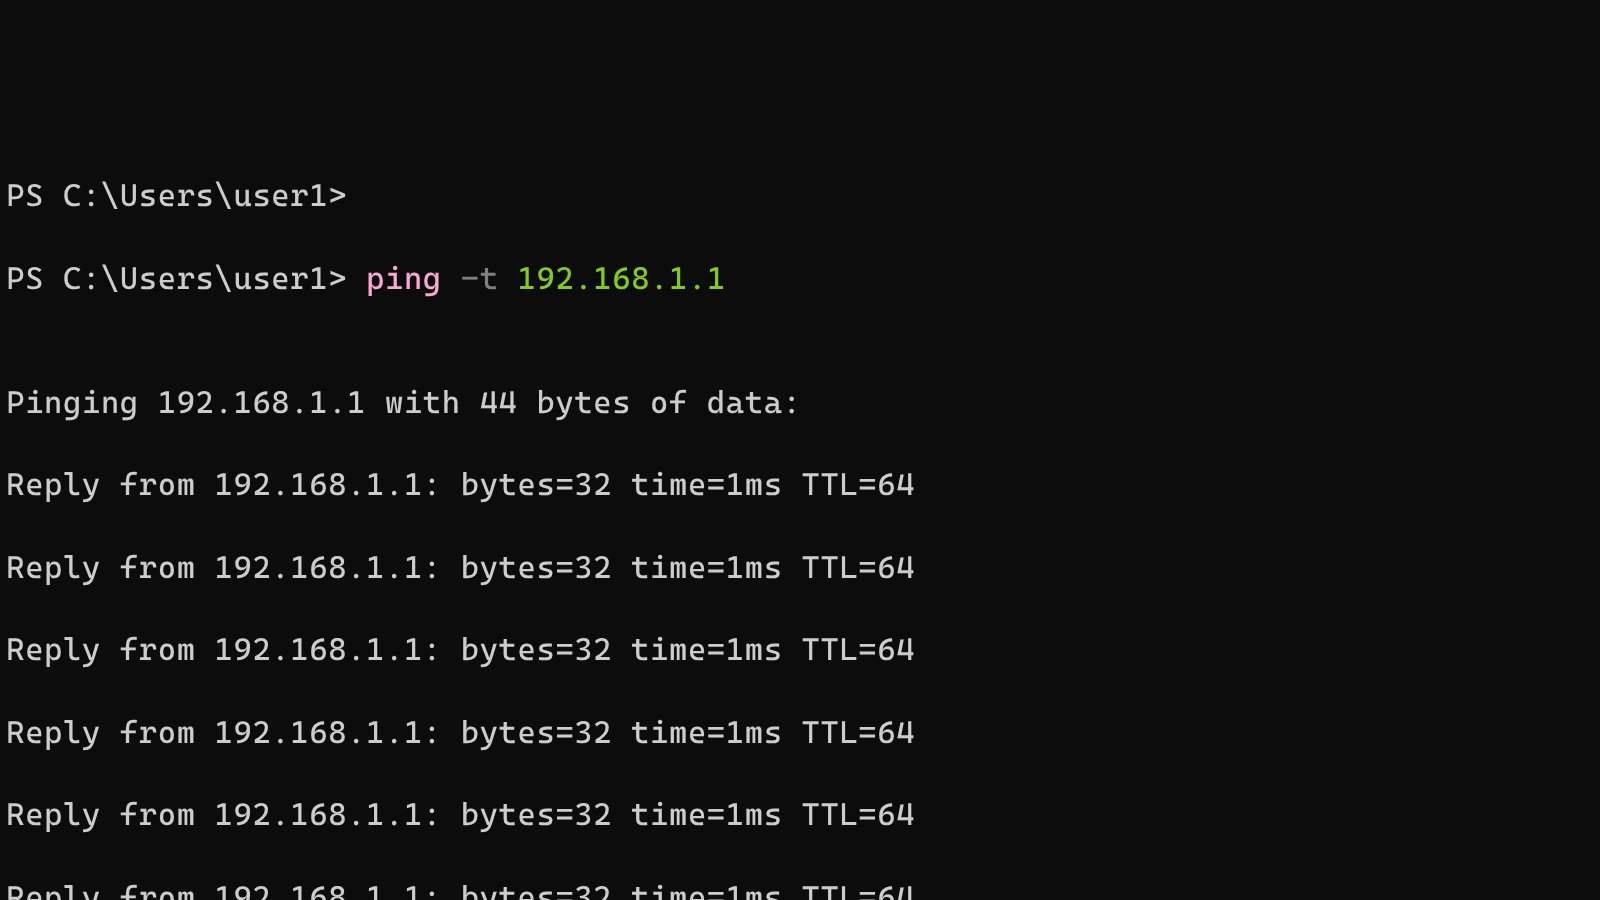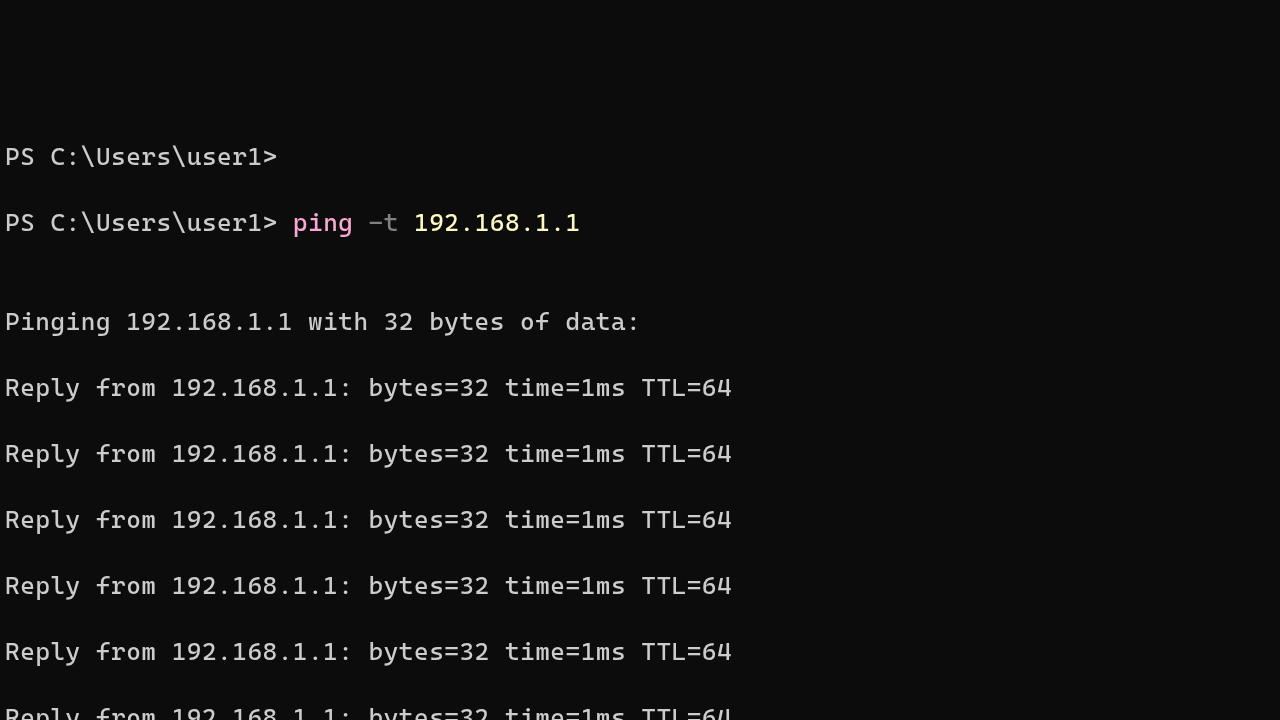--- a/index.html
+++ b/index.html
@@ -26,35 +26,35 @@
     .prompt {
       color: #cccccc;
     }
     .cmd {
       color: #f9a8d4;
     }
     .arg {
       color: #808080;
     }
     .addr {
-      color: #fef9c3;
+      color: #84cc16;
     }
     .txt {
       color: #cccccc;
     }
   </style>
 </head>
 <body>
 
 
 
 <span class="line"><span class="prompt">PS C:\Users\user1&gt;</span></span>
 <span class="line"><span class="prompt">PS C:\Users\user1&gt; </span><span class="cmd">ping</span> <span class="arg">-t</span> <span class="addr">192.168.1.1</span></span>
 <span class="line"></span>
-<span class="line txt">Pinging 192.168.1.1 with 32 bytes of data:</span>
+<span class="line txt">Pinging 192.168.1.1 with 44 bytes of data:</span>
 <span class="line txt">Reply from 192.168.1.1: bytes=32 time=1ms TTL=64</span>
 <span class="line txt">Reply from 192.168.1.1: bytes=32 time=1ms TTL=64</span>
 <span class="line txt">Reply from 192.168.1.1: bytes=32 time=1ms TTL=64</span>
 <span class="line txt">Reply from 192.168.1.1: bytes=32 time=1ms TTL=64</span>
 <span class="line txt">Reply from 192.168.1.1: bytes=32 time=1ms TTL=64</span>
 <span class="line txt">Reply from 192.168.1.1: bytes=32 time=1ms TTL=64</span>
 
 
 
 

